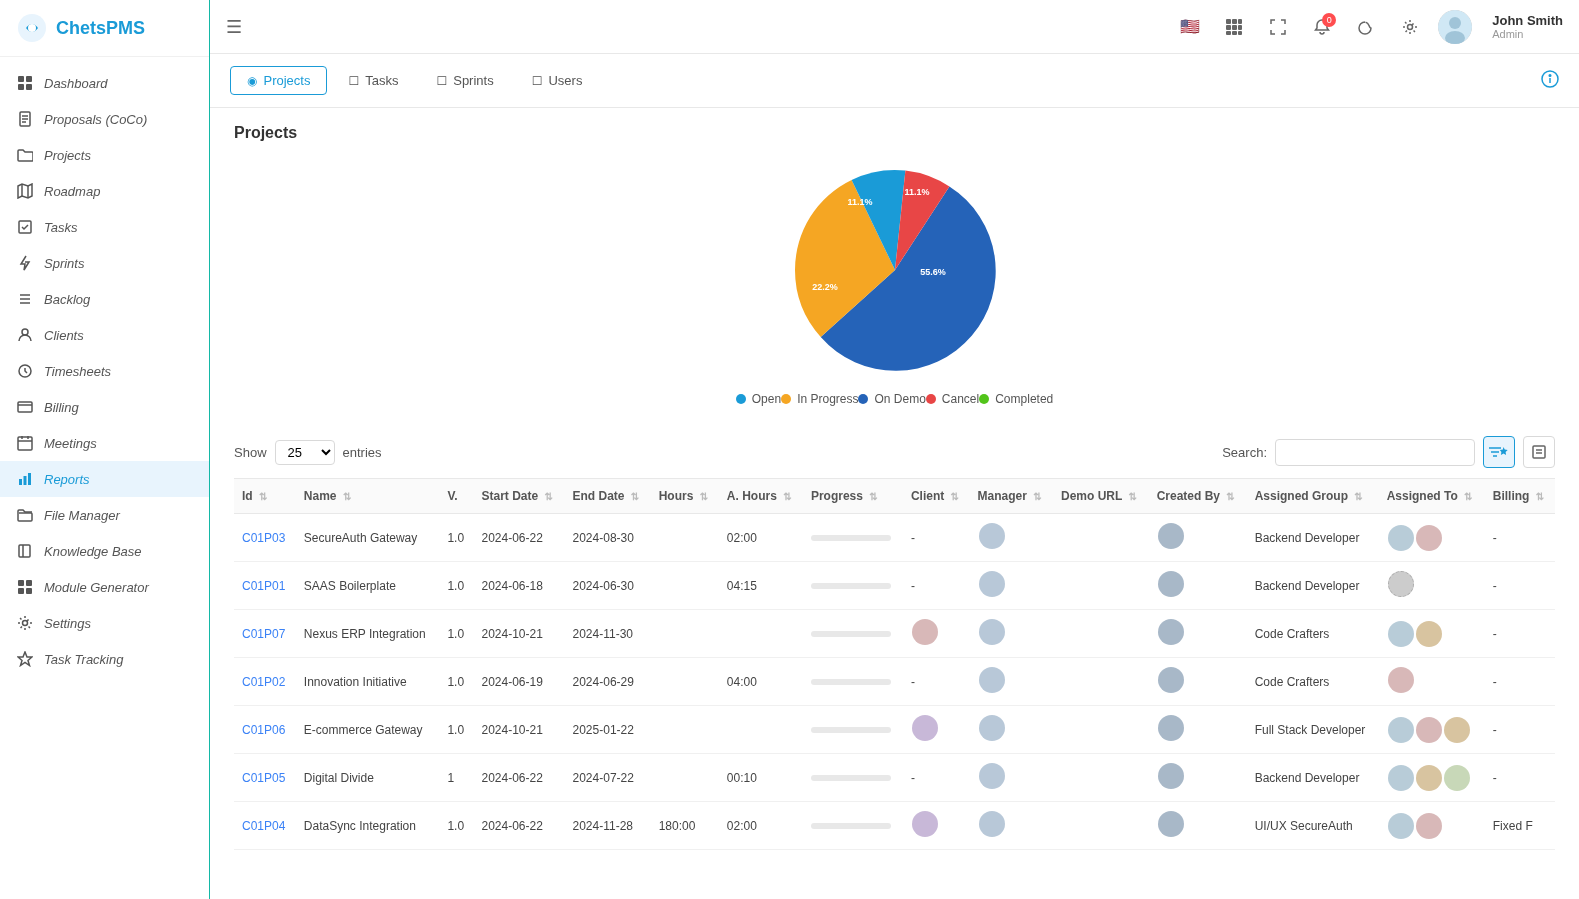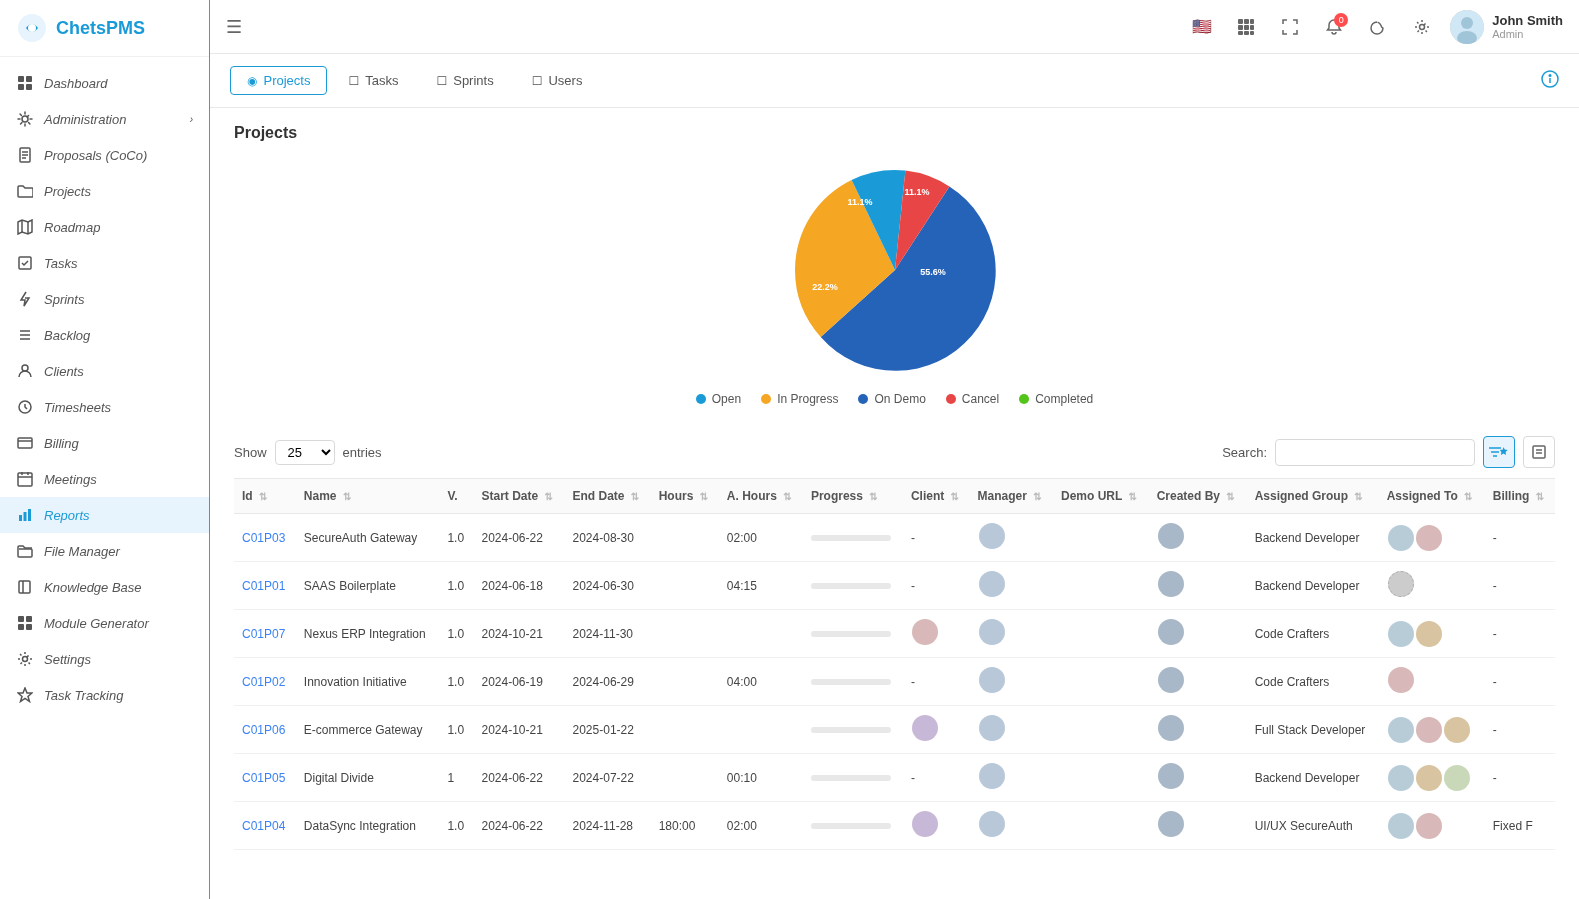--- a/index.html
+++ b/index.html
@@ -19,42 +19,42 @@
     
     #main { flex: 1; display: flex; flex-direction: column; overflow: hidden; }
 
     
     #topbar { background: #fff; border-bottom: 1px solid #e8e8e8; height: 54px; display: flex; align-items: center; padding: 0 16px; gap: 12px; flex-shrink: 0; }
     .topbar-hamburger { font-size: 18px; color: #666; cursor: pointer; }
     .topbar-spacer { flex: 1; }
     .topbar-icon { width: 32px; height: 32px; display: flex; align-items: center; justify-content: center; cursor: pointer; color: #666; font-size: 16px; position: relative; }
     .topbar-badge { position: absolute; top: 2px; right: 2px; background: #ff4d4f; color: #fff; font-size: 9px; width: 14px; height: 14px; border-radius: 50%; display: flex; align-items: center; justify-content: center; }
     .topbar-avatar { width: 34px; height: 34px; border-radius: 50%; background: #ccc; overflow: hidden; display: flex; align-items: center; justify-content: center; }
-    .topbar-user { display: flex; align-items: center; gap: 8px; cursor: pointer; }
+    .topbar-user { display: flex; align-items: center; gap: 20px; cursor: pointer; }
     .topbar-user-info { display: flex; flex-direction: column; }
     .topbar-user-name { font-size: 13px; font-weight: 600; color: #333; }
     .topbar-user-role { font-size: 11px; color: #999; }
 
     
     #content { flex: 1; overflow-y: auto; padding: 0; background: #fff; }
 
     
     .page-tabs { display: flex; align-items: center; padding: 12px 20px; border-bottom: 1px solid #e8e8e8; gap: 4px; position: relative; }
     .tab-item { display: flex; align-items: center; gap: 6px; padding: 6px 16px; border-radius: 4px; cursor: pointer; font-size: 13px; color: #555; border: 1px solid transparent; }
     .tab-item.active { border-color: #1a9bd7; color: #1a9bd7; background: #fff; }
     .tab-icon { font-size: 12px; }
     .info-icon { position: absolute; right: 20px; color: #1a9bd7; font-size: 16px; cursor: pointer; }
 
     
     .projects-header { padding: 16px 24px 8px; }
     .projects-title { font-size: 16px; font-weight: 600; color: #333; }
 
     
     .chart-area { display: flex; flex-direction: column; align-items: center; padding: 10px 0 20px; }
-    .chart-legend { display: flex; gap: 20px; margin-top: 12px; flex-wrap: wrap; justify-content: center; }
+    .chart-legend { display: flex; margin-top: 12px; flex-wrap: wrap; justify-content: center; }
     .legend-item { display: flex; align-items: center; gap: 6px; font-size: 12px; color: #555; }
     .legend-dot { width: 10px; height: 10px; border-radius: 50%; }
 
     
     .table-controls { display: flex; align-items: center; padding: 10px 24px; gap: 8px; }
     .show-label { font-size: 13px; color: #555; }
     .entries-select { border: 1px solid #d9d9d9; border-radius: 4px; padding: 3px 8px; font-size: 13px; cursor: pointer; background: #fff; }
     .table-controls-spacer { flex: 1; }
     .search-label { font-size: 13px; color: #555; }
     .search-input { border: 1px solid #d9d9d9; border-radius: 4px; padding: 5px 10px; font-size: 13px; width: 200px; }
@@ -94,30 +94,20 @@
         <svg width="16" height="16" viewBox="0 0 16 16" fill="currentColor">
             <rect x="1" y="1" width="6" height="6" rx="1"></rect>
             <rect x="9" y="1" width="6" height="6" rx="1"></rect>
             <rect x="1" y="9" width="6" height="6" rx="1"></rect>
             <rect x="9" y="9" width="6" height="6" rx="1"></rect>
           </svg>
       </span>
       <span>Dashboard</span>
     </div>
 
-    <div class="sidebar-item">
-      <span class="icon">
-        <svg width="16" height="16" viewBox="0 0 16 16" fill="currentColor">
-            <circle cx="8" cy="8" r="3" fill="none" stroke="currentColor" stroke-width="1.5"></circle>
-            <path d="M8 1v2M8 13v2M1 8h2M13 8h2M3.05 3.05l1.41 1.41M11.54 11.54l1.41 1.41M11.54 4.46l-1.41 1.41M4.95 11.54l-1.41 1.41" stroke="currentColor" stroke-width="1.5" stroke-linecap="round"></path>
-          </svg>
-      </span>
-      <span>Administration</span>
-      <span class="chevron">›</span>
-    </div>
 
     <div class="sidebar-item">
       <span class="icon">
         <svg width="16" height="16" viewBox="0 0 16 16" fill="none" stroke="currentColor" stroke-width="1.5">
             <rect x="3" y="1" width="10" height="14" rx="1"></rect>
             <line x1="5" y1="5" x2="11" y2="5"></line>
             <line x1="5" y1="8" x2="11" y2="8"></line>
             <line x1="5" y1="11" x2="9" y2="11"></line>
           </svg>
       </span>

